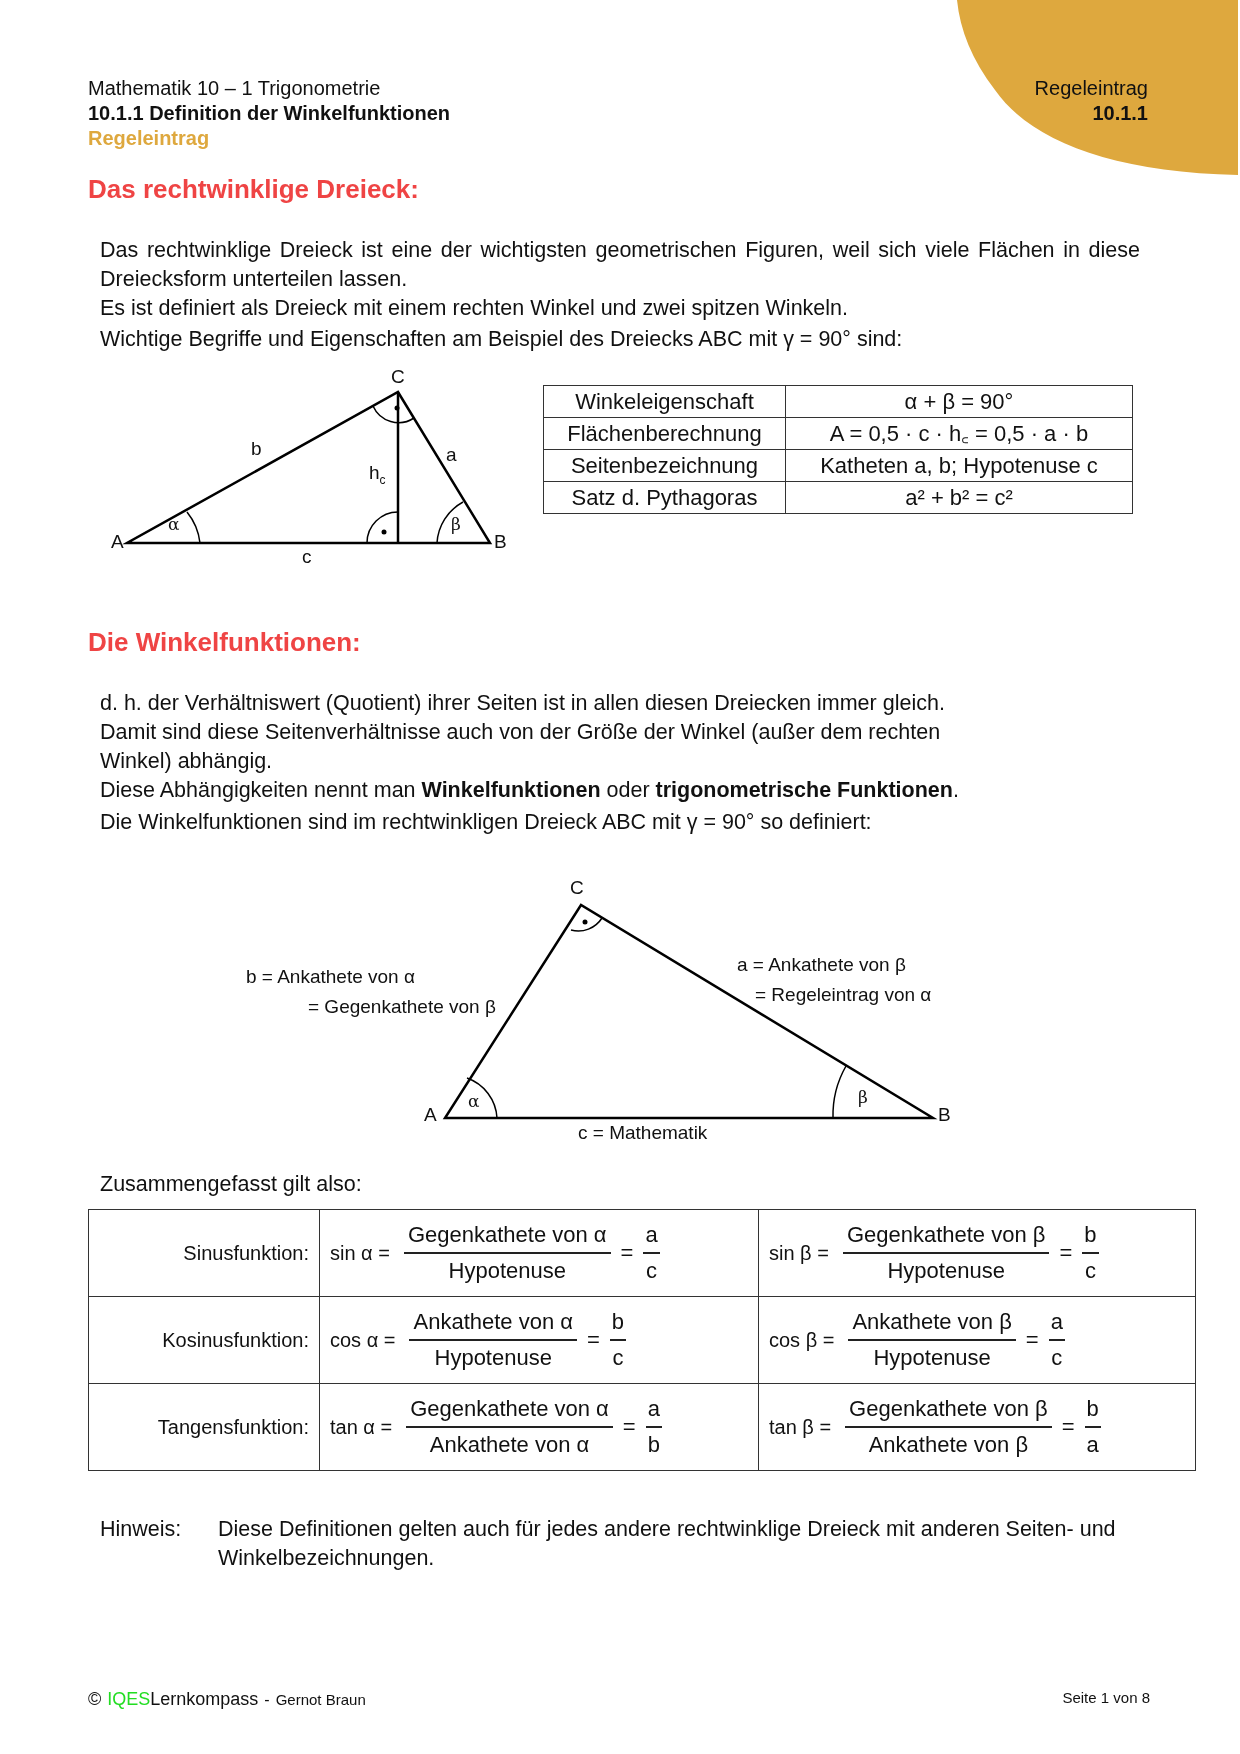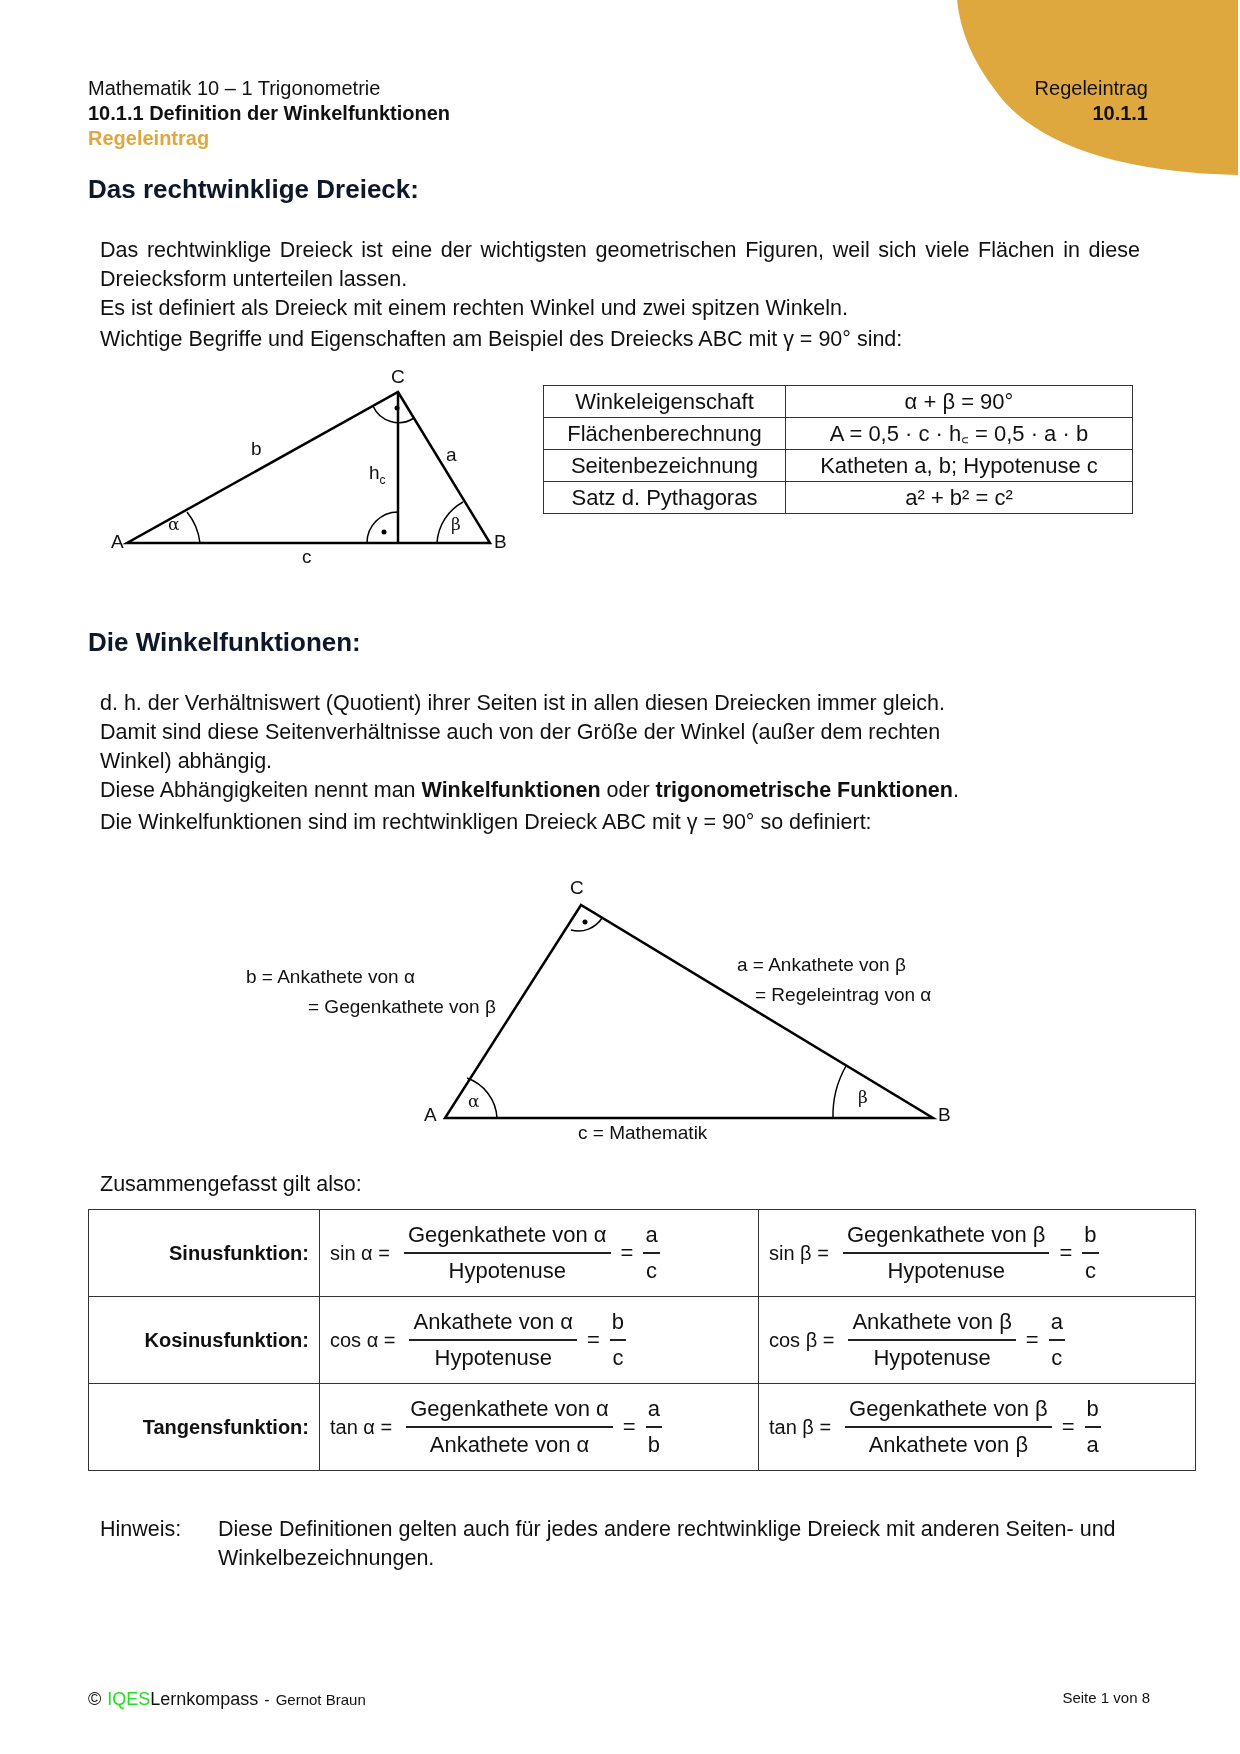--- a/index.html
+++ b/index.html
@@ -5,35 +5,35 @@
     html, body { margin: 0; padding: 0; background: #ffffff; }
     body { width: 1240px; height: 1754px; position: relative; overflow: hidden;
            font-family: "Liberation Sans", sans-serif; color: #111; }
     .abs { position: absolute; }
     .deco { position: absolute; left: 0; top: 0; }
     .hdr { font-size: 20px; line-height: 25px; }
     .hdr-left { left: 88px; top: 76px; }
     .hdr-right { right: 92px; top: 76px; text-align: right; }
     .bold { font-weight: bold; }
     .orange { color: #DEA83E; }
-    .h2 { font-size: 26px; font-weight: bold; color: #0f172a; left: 88px; }
+    .h2 { font-size: 26px; font-weight: bold; color: #ef4444; left: 88px; }
     .p { font-size: 21.5px; line-height: 29px; left: 100px; width: 1040px; }
     .justify { text-align: justify; text-align-last: left; }
     .lbl { font-size: 19px; position: absolute; white-space: nowrap; }
     .greek { font-family: "DejaVu Serif", serif; }
     
     table.props { position: absolute; left: 543px; top: 385px; border-collapse: collapse;
                   font-size: 22px; }
     table.props td { border: 1.5px solid #333; text-align: center; padding: 0; height: 31px; line-height: 30px; }
     table.props td.c1 { width: 241px; }
     table.props td.c2 { width: 346px; }
     
     table.f { position: absolute; left: 88px; top: 1209px; border-collapse: collapse; font-size: 20px; }
     table.f td { border: 1.5px solid #333; height: 86px; padding: 0; vertical-align: middle; }
-    table.f td.name { width: 220px; text-align: right; padding-right: 10px; font-size: 20px; font-weight: bold; }
+    table.f td.name { width: 220px; text-align: right; padding-right: 10px; font-size: 20px; }
     table.f td.fa { width: 428px; padding-left: 10px; }
     table.f td.fb { width: 426px; padding-left: 10px; }
     .formula { display: flex; align-items: center; white-space: nowrap; }
     .fn { font-size: 20px; margin-right: 14px; }
     .frac { display: inline-flex; flex-direction: column; align-items: center; font-size: 22px; }
     .frac .num { padding: 0 4px 2px 4px; border-bottom: 2px solid #222; line-height: 30px; }
     .frac .den { padding-top: 2px; line-height: 30px; }
     .eq { margin: 0 10px; font-size: 22px; }
     .sfrac { display: inline-flex; flex-direction: column; align-items: center; font-size: 22px; }
     .sfrac .num { border-bottom: 2px solid #222; padding: 0 2px 2px 2px; line-height: 30px; }

